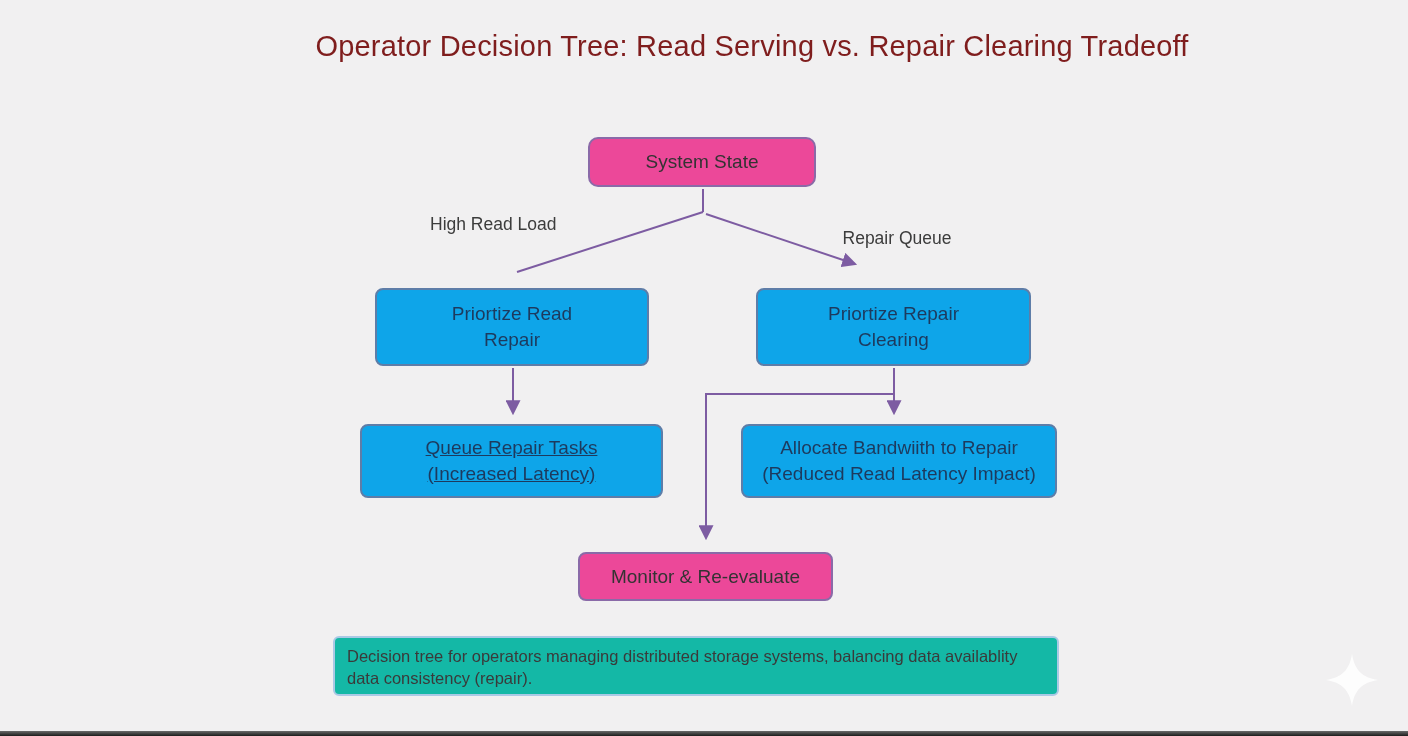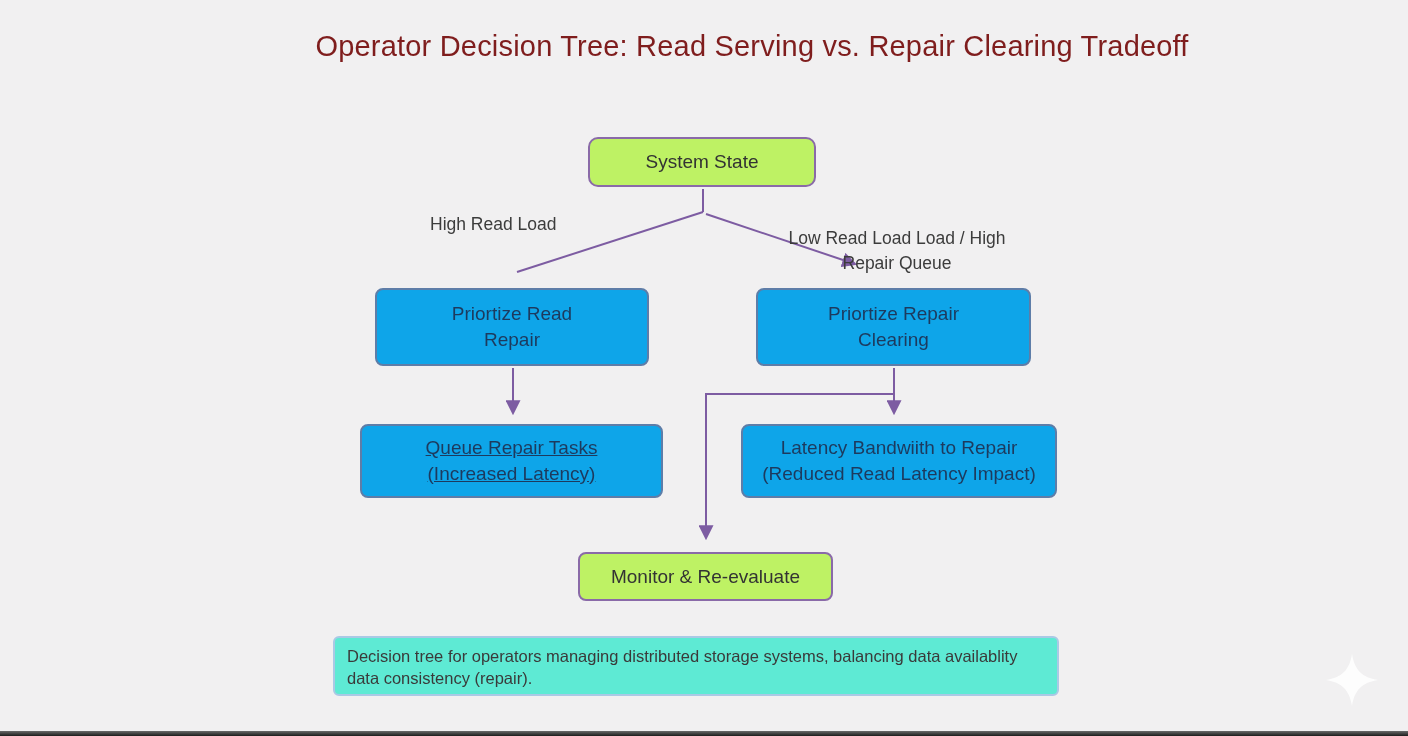--- a/index.html
+++ b/index.html
@@ -14,33 +14,33 @@
     position:absolute;top:30px;left:0;width:100%;
     text-align:center;font-size:29px;font-weight:500;color:#7f1d1d;
     letter-spacing:0.2px;
     padding-left:48px;
   }
   .node{
     position:absolute;display:flex;align-items:center;justify-content:center;
     text-align:center;box-sizing:border-box;line-height:1.35;
   }
   .node-outline{
-    background:#bef264;border:2px solid #8a6aa8;border-radius:10px;
+    background:#ec4899;border:2px solid #8a6aa8;border-radius:10px;
     color:#333333;font-size:19px;
   }
   .node-blue{
     background:#0ea5e9;border:2px solid #5e7da8;border-radius:8px;
     color:#1d3a5e;font-size:19px;font-weight:500;
   }
   .edge-label{
     position:absolute;color:#3c3c3c;font-size:17.5px;line-height:1.45;
   }
   .caption-box{
     position:absolute;left:333px;top:636px;width:726px;height:60px;
-    box-sizing:border-box;background:#5eead4;border:2px solid #aac9e5;border-radius:6px;
+    box-sizing:border-box;background:#14b8a6;border:2px solid #aac9e5;border-radius:6px;
     padding:7px 12px;color:#3a3a3a;font-size:16.5px;line-height:1.35;
   }
   .connector-layer{position:absolute;inset:0;pointer-events:none;}
   .bottom-strip{
     position:absolute;left:0;bottom:0;width:100%;height:5px;
     background:linear-gradient(#6a6a6a,#1c1c1c);
   }
   .sparkle{position:absolute;left:1326px;top:654px;width:52px;height:52px;opacity:0.9;}
 </style>
 </head>
@@ -66,21 +66,20 @@
     </g>
   </svg>
 
   <div class="node node-outline" style="left:588px;top:137px;width:228px;height:50px;">
     <span>System State</span>
   </div>
 
   <div class="edge-label" style="left:430px;top:212px;width:150px;">High Read Load</div>
 
   <div class="edge-label" style="left:776px;top:226px;width:242px;text-align:center;">
-    <div>Low Read Load Load / High</div>
     <div>Repair Queue</div>
   </div>
 
   <div class="node node-blue" style="left:375px;top:288px;width:274px;height:78px;">
     <div>
       <div>Priortize Read</div>
       <div>Repair</div>
     </div>
   </div>
 
@@ -93,21 +92,21 @@
 
   <div class="node node-blue" style="left:360px;top:424px;width:303px;height:74px;text-decoration:underline;">
     <div>
       <div>Queue Repair Tasks</div>
       <div>(Increased Latency)</div>
     </div>
   </div>
 
   <div class="node node-blue" style="left:741px;top:424px;width:316px;height:74px;">
     <div>
-      <div>Latency Bandwiith to Repair</div>
+      <div>Allocate Bandwiith to Repair</div>
       <div>(Reduced Read Latency Impact)</div>
     </div>
   </div>
 
   <div class="node node-outline" style="left:578px;top:552px;width:255px;height:49px;border-radius:8px;">
     <span>Monitor &amp; Re-evaluate</span>
   </div>
 
   <div class="caption-box">
     <span>Decision tree for operators managing distributed storage systems, balancing data availablity data consistency (repair).</span>

